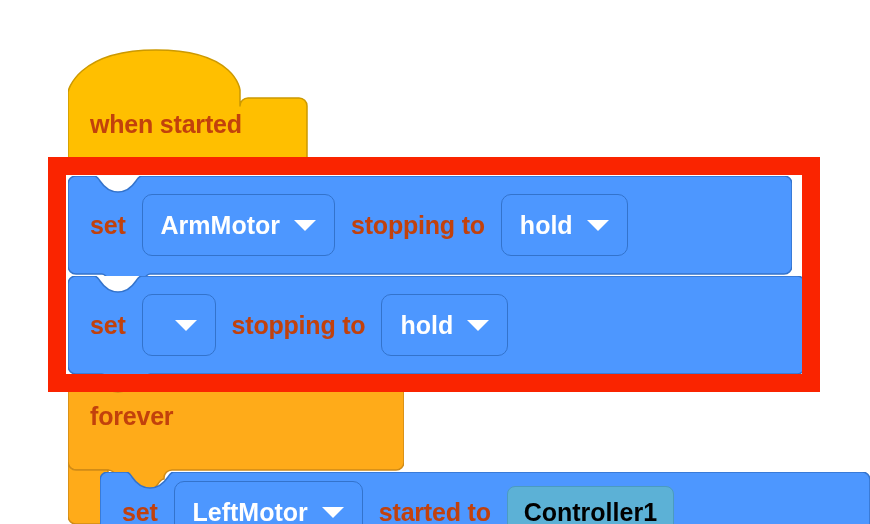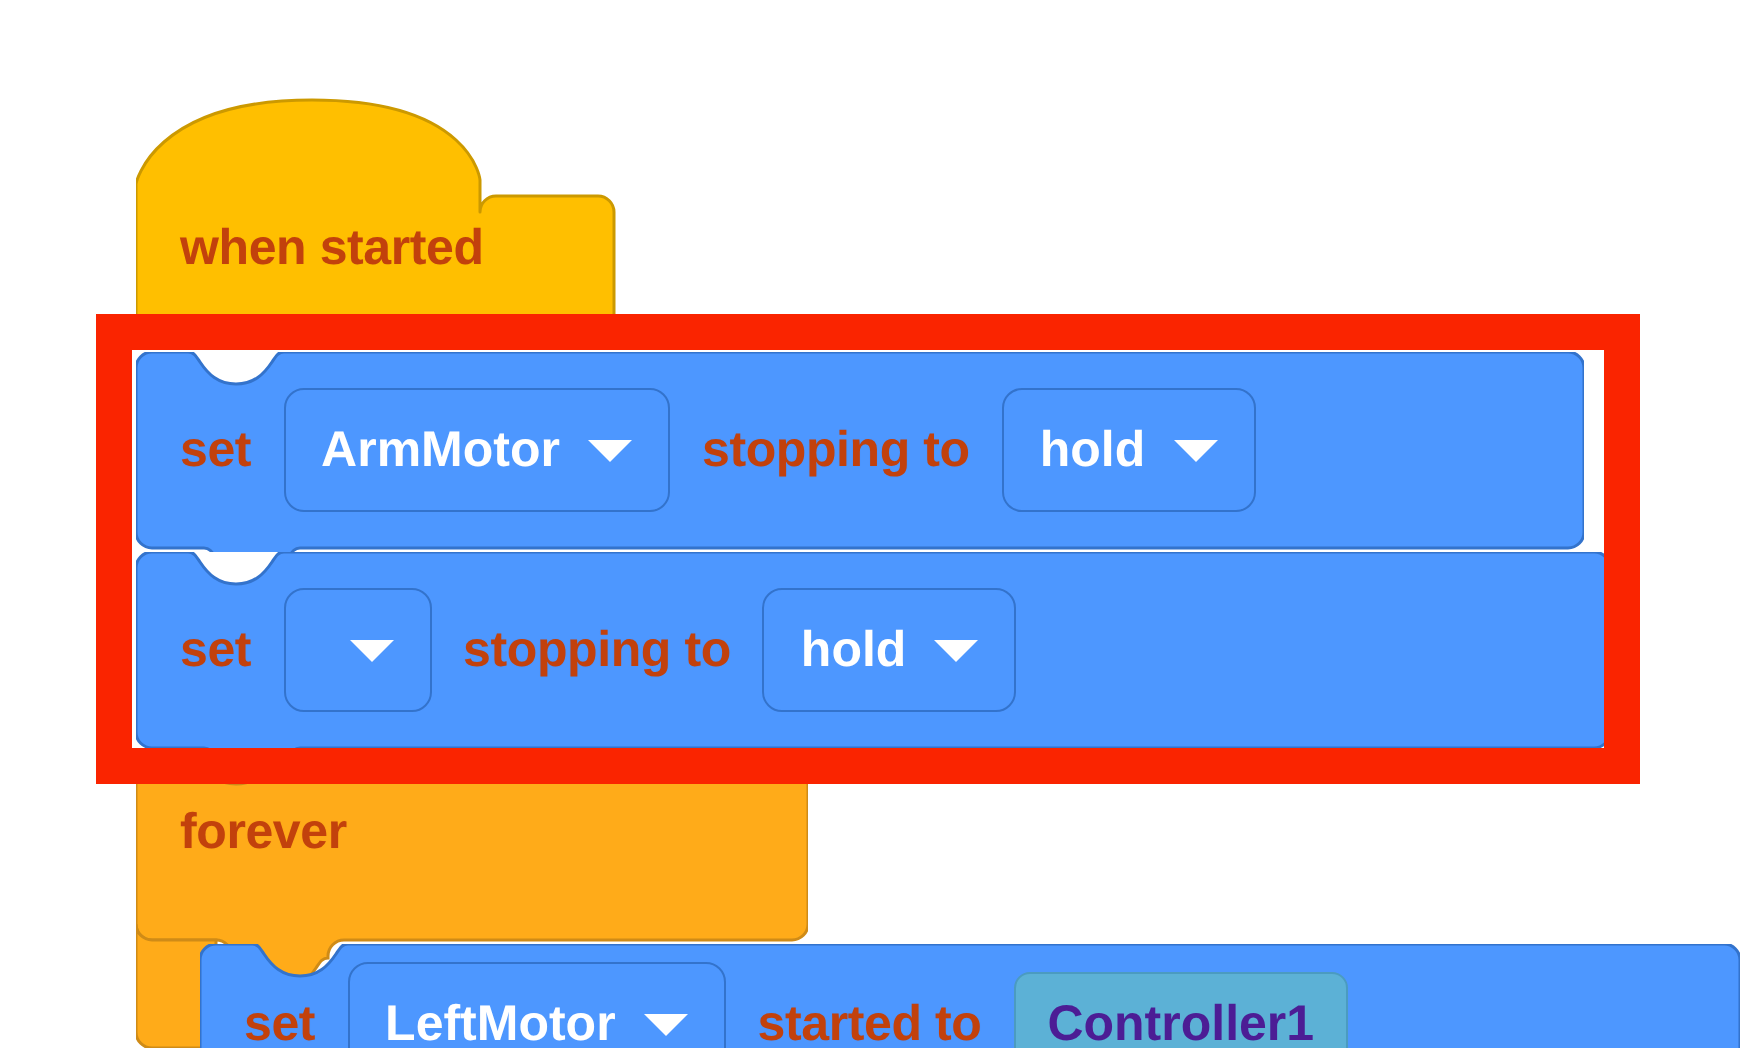--- a/index.html
+++ b/index.html
@@ -100,21 +100,21 @@
     display: inline-flex;
     align-items: center;
     box-sizing: border-box;
     height: 52px;
     padding: 0 16px;
     border-radius: 8px;
     background: #5CB1D6;
     border: 1.5px solid #4B9BC0;
   }
   .reporter-teal .rt-text {
-    color: #4c1d95;
+    color: #000000;
     font-weight: bold;
     font-size: 25px;
     line-height: 1;
     white-space: nowrap;
   }
 
   
   .forever-wrap {
     position: absolute;
     left: 68px;

